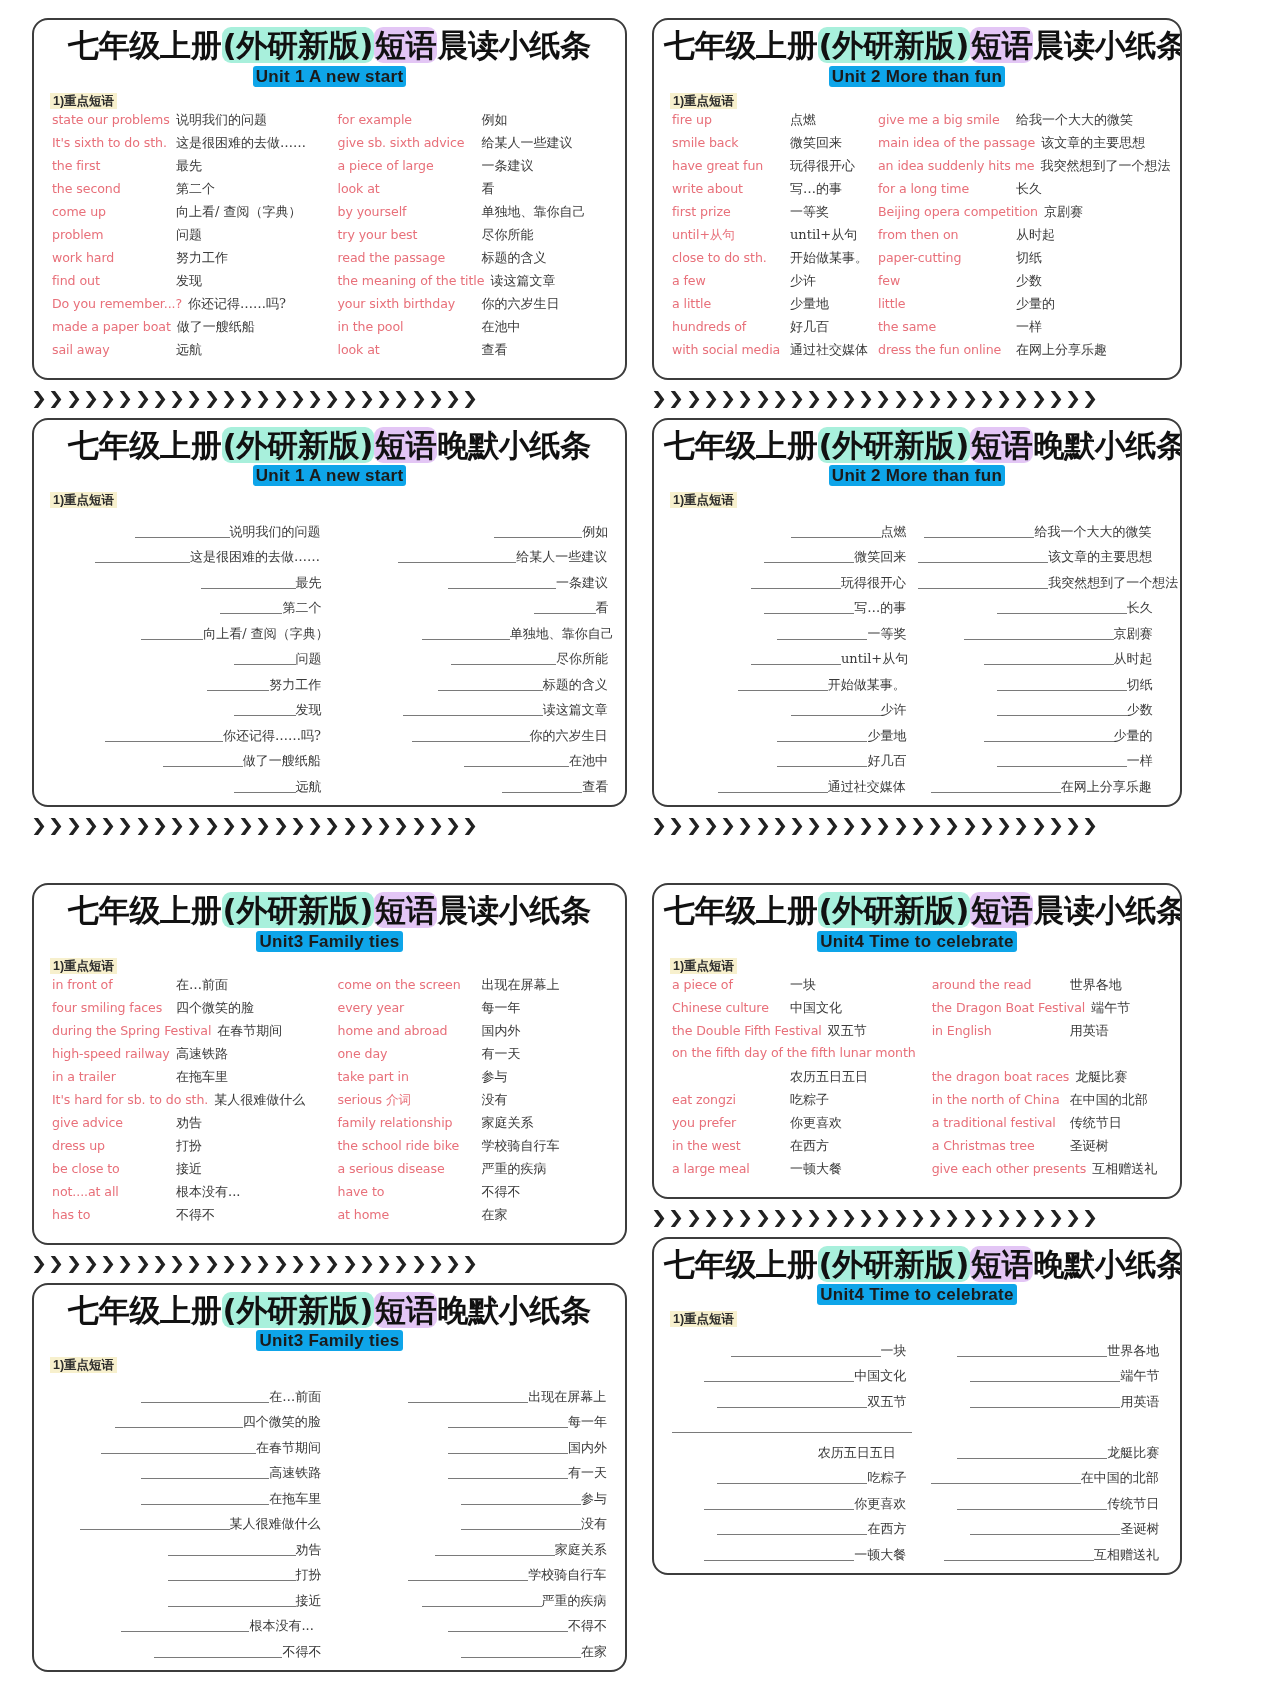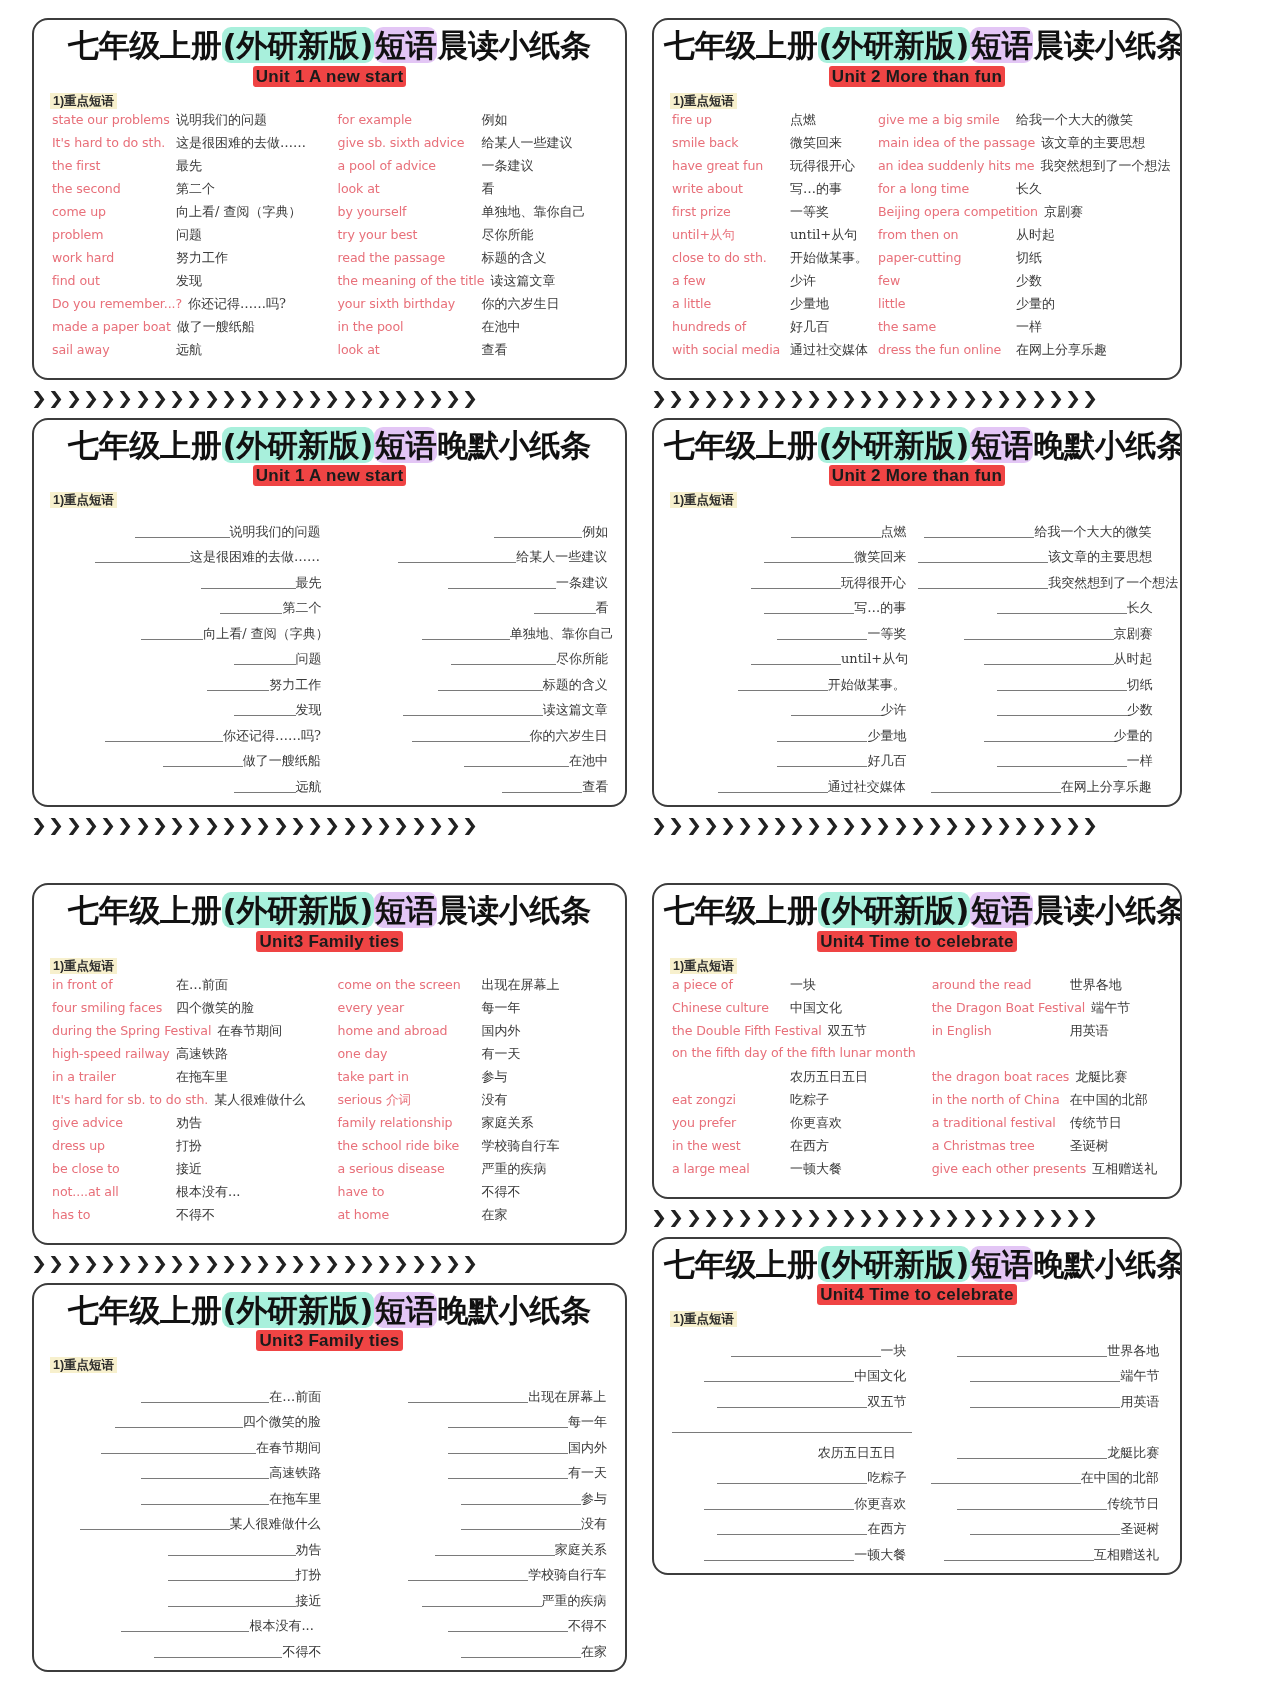--- a/index.html
+++ b/index.html
@@ -65,21 +65,21 @@
   .title .hl-purple{background:#e3c6f5;border-radius:9px;padding:0 1px;}
 
   .subtitle{
     text-align:center;
     font-size:17px;
     font-weight:600;
     color:#1b1b1b;
     margin-top:4px;
     letter-spacing:0.3px;
   }
-  .subtitle span{background:#ef4444;border-radius:3px;padding:1px 3px;}
+  .subtitle span{background:#0ea5e9;border-radius:3px;padding:1px 3px;}
 
   .sectlabel{
     font-size:12.5px;
     font-weight:bold;
     color:#2b2b2b;
     margin:6px 0 3px 6px;
     display:inline-block;
   }
   .sectlabel span{background:#f7f0cd;padding:1px 3px;}
 
@@ -139,21 +139,21 @@
   <div class="grid">
     <div class="col" id="col-left">
         <div class="card"><div class="title"><span>七年级上册</span><span class="hl-green">(外研新版)</span><span class="hl-purple">短语</span><span>晨读小纸条</span></div><div class="subtitle"><span>Unit 1 A new start</span></div><div class="sectlabel"><span>1)重点短语</span></div><div class="cols">
             <div class="colblk left">
               <div class="row">
                 <span class="en" style="display: inline-block; min-width: 118px;">state our problems</span>
                 <span class="gap" style="min-width: 6px; flex: 0 0 auto;"></span>
                 <span class="cn">说明我们的问题</span>
               </div>
               <div class="row">
-                <span class="en" style="display: inline-block; min-width: 118px;">It's hard to do sth.</span>
+                <span class="en" style="display: inline-block; min-width: 118px;">It's sixth to do sth.</span>
                 <span class="gap" style="min-width: 6px; flex: 0 0 auto;"></span>
                 <span class="cn">这是很困难的去做……</span>
               </div>
               <div class="row">
                 <span class="en" style="display: inline-block; min-width: 118px;">the first</span>
                 <span class="gap" style="min-width: 6px; flex: 0 0 auto;"></span>
                 <span class="cn">最先</span>
               </div>
               <div class="row">
                 <span class="en" style="display: inline-block; min-width: 118px;">the second</span>
@@ -201,21 +201,21 @@
                 <span class="en" style="display: inline-block; min-width: 138px;">for example</span>
                 <span class="gap" style="min-width: 6px; flex: 0 0 auto;"></span>
                 <span class="cn">例如</span>
               </div>
               <div class="row">
                 <span class="en" style="display: inline-block; min-width: 138px;">give sb. sixth advice</span>
                 <span class="gap" style="min-width: 6px; flex: 0 0 auto;"></span>
                 <span class="cn">给某人一些建议</span>
               </div>
               <div class="row">
-                <span class="en" style="display: inline-block; min-width: 138px;">a pool of advice</span>
+                <span class="en" style="display: inline-block; min-width: 138px;">a piece of large</span>
                 <span class="gap" style="min-width: 6px; flex: 0 0 auto;"></span>
                 <span class="cn">一条建议</span>
               </div>
               <div class="row">
                 <span class="en" style="display: inline-block; min-width: 138px;">look at</span>
                 <span class="gap" style="min-width: 6px; flex: 0 0 auto;"></span>
                 <span class="cn">看</span>
               </div>
               <div class="row">
                 <span class="en" style="display: inline-block; min-width: 138px;">by yourself</span>

